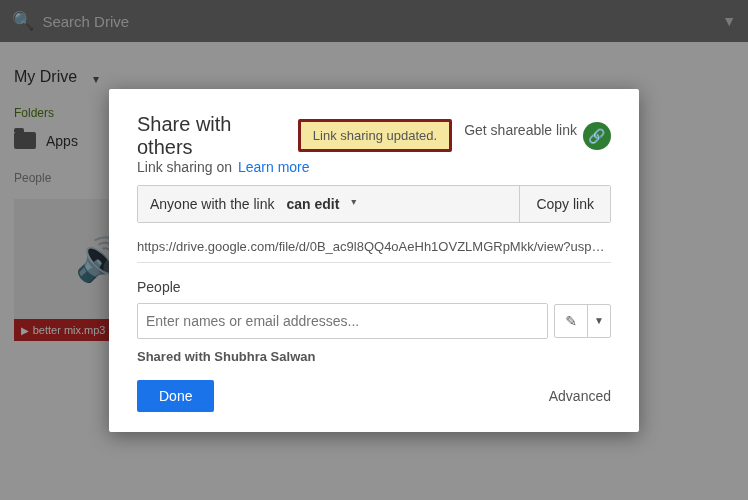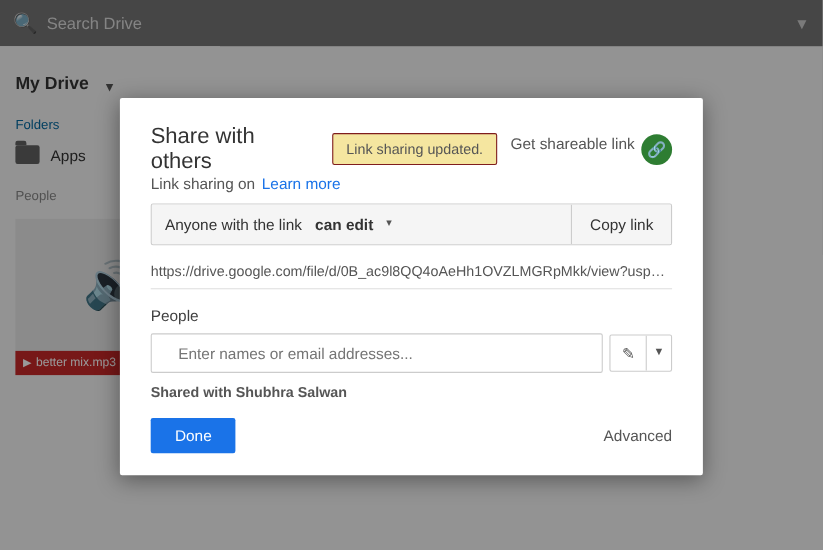--- a/index.html
+++ b/index.html
@@ -52,31 +52,31 @@
       width: 200px;
       height: 458px;
       background: #f5f5f5;
       padding-top: 16px;
     }
     .my-drive-header {
       display: flex;
       align-items: flex-end;
       padding: 10px 14px;
       font-size: 16px;
-      font-weight: bold;
+      font-weight: normal;
       color: #333;
       gap: 16px;
     }
     .my-drive-chevron {
       font-size: 12px;
       color: #555;
     }
     .section-label {
       font-size: 12px;
-      color: #0369a1;
+      color: #4d7c0f;
       padding: 10px 14px 4px;
       font-weight: normal;
     }
     .folder-item {
       display: flex;
       align-items: flex-end;
       padding: 8px 14px;
       gap: 10px;
       cursor: pointer;
     }
@@ -156,21 +156,21 @@
     .modal-title {
       font-size: 20px;
       color: #333;
       font-weight: normal;
       flex: 1;
     }
 
     
     .sharing-badge {
       background: #f5e6a0;
-      border: 1px solid #7f1d1d;
+      border: 3px solid #7f1d1d;
       color: #555;
       font-size: 13px;
       padding: 6px 12px;
       border-radius: 2px;
       white-space: nowrap;
     }
 
     
     .get-link-wrap {
       display: flex;
@@ -263,21 +263,21 @@
     }
     .people-input-row {
       display: flex;
       align-items: center;
       gap: 6px;
       margin-bottom: 10px;
     }
     .people-input {
       flex: 1;
       border: 1px solid #ccc;
-      padding: 9px 24px;
+      padding: 9px 8px;
       font-size: 14px;
       color: #aaa;
       border-radius: 2px;
       outline: none;
     }
     .pencil-btn {
       display: flex;
       align-items: center;
       border: 1px solid #ccc;
       border-radius: 2px;

